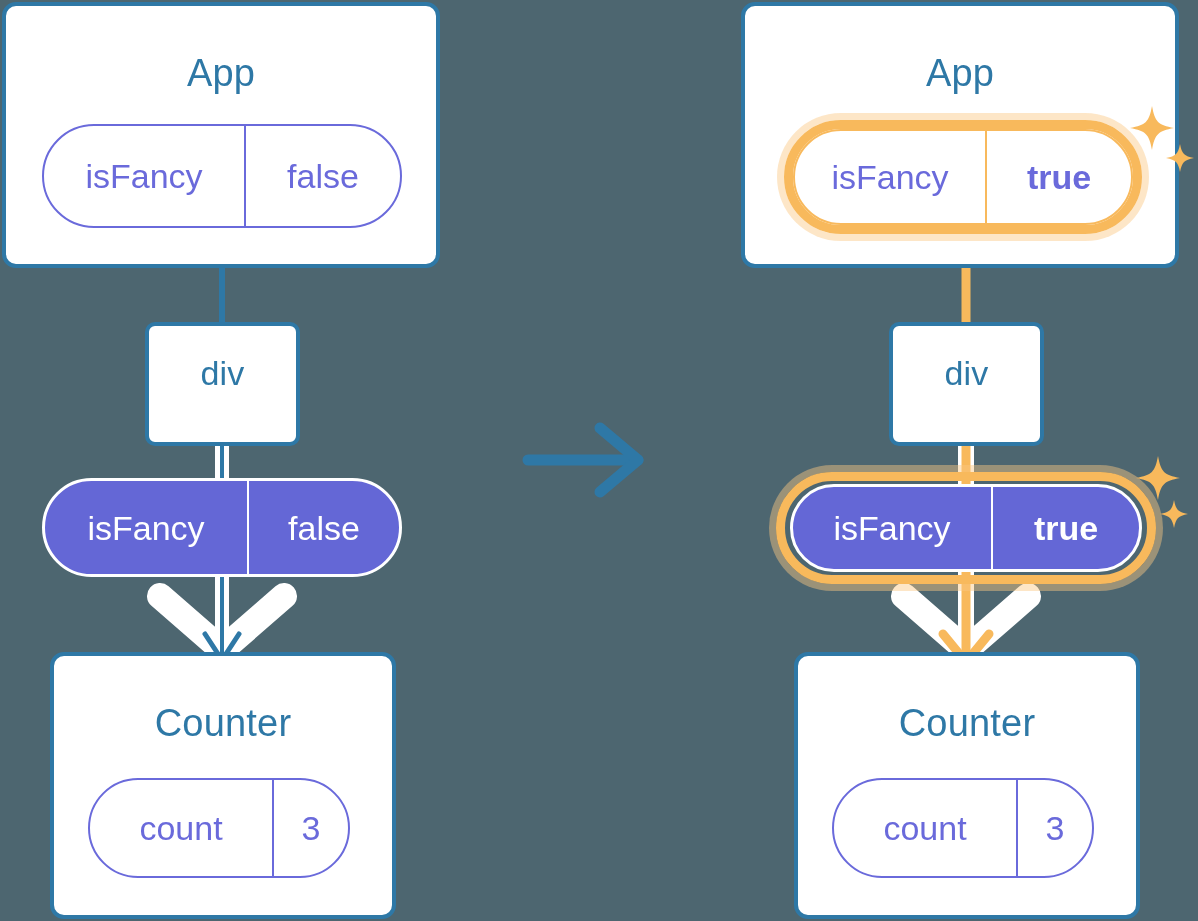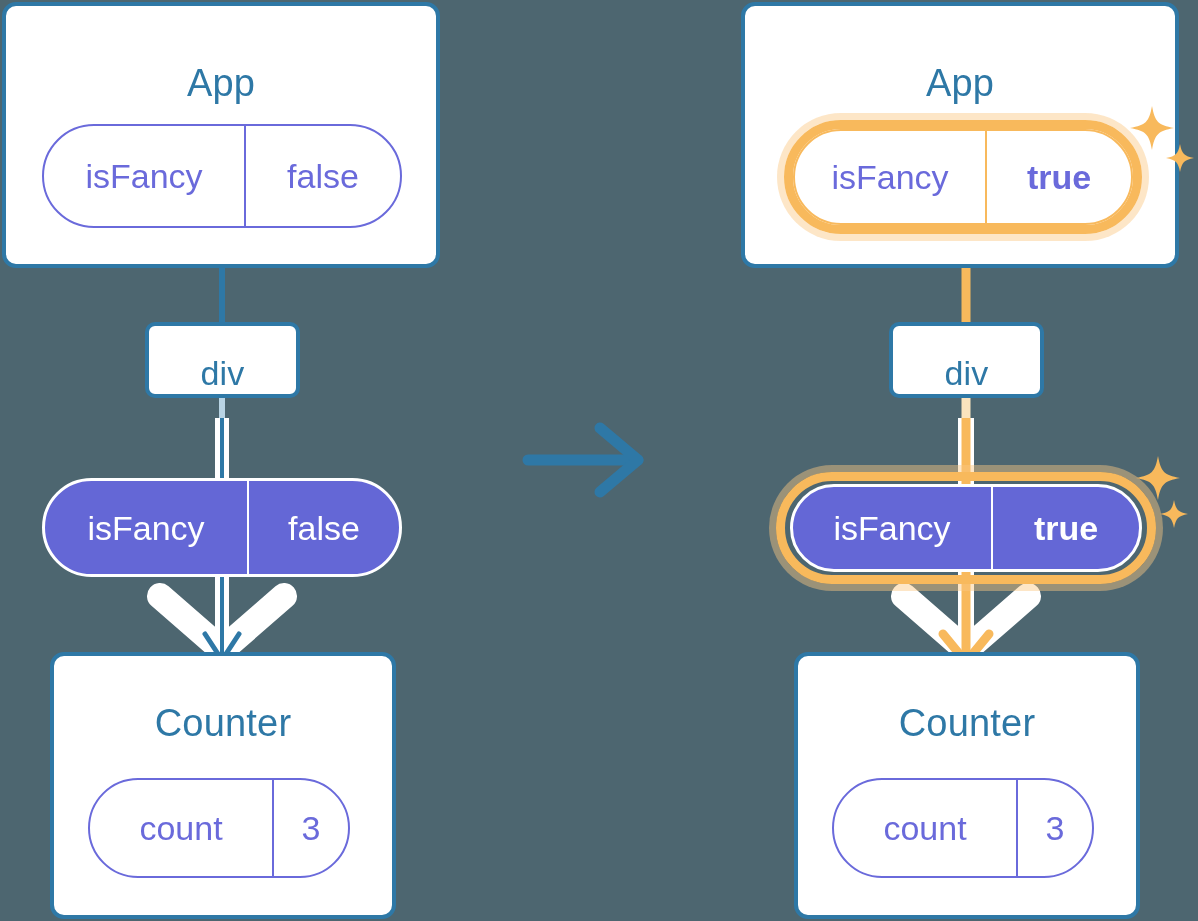--- a/index.html
+++ b/index.html
@@ -49,25 +49,25 @@
     position: absolute;
     left: 0;
     width: 100%;
     text-align: center;
     color: #2e78a6;
     font-size: 38px;
     font-weight: 400;
     letter-spacing: .2px;
   }
   .box-app   { left: 2px;  top: 2px;   width: 438px; height: 266px; }
-  .box-div   { left: 145px; top: 322px; width: 155px; height: 76px;
+  .box-div   { left: 145px; top: 322px; width: 155px; height: 124px;
                border-radius: 10px; border-width: 4px; }
   .box-count { left: 50px;  top: 652px; width: 346px; height: 267px; }
 
-  .title-app   { top: 56px; }
+  .title-app   { top: 46px; }
   .title-div   { top: 28px; font-size: 34px; }
   .title-count { top: 46px; }
 
   
   .pill {
     position: absolute;
     box-sizing: border-box;
     display: flex;
     align-items: stretch;
     border-radius: 999px;

